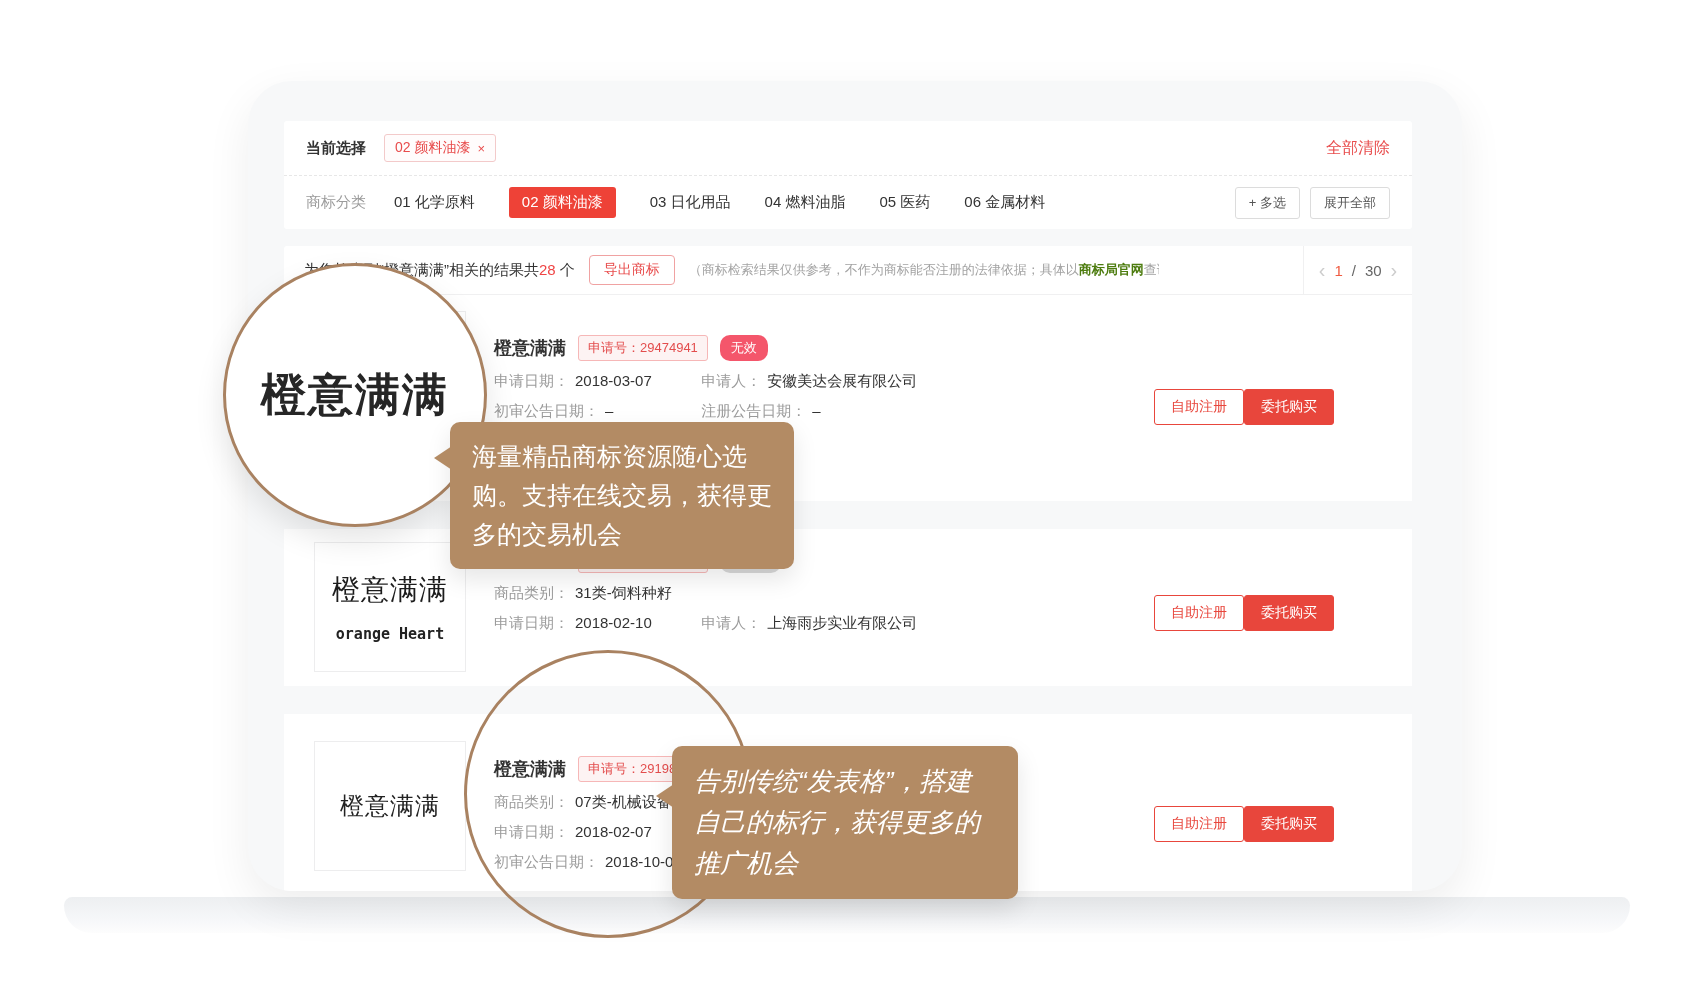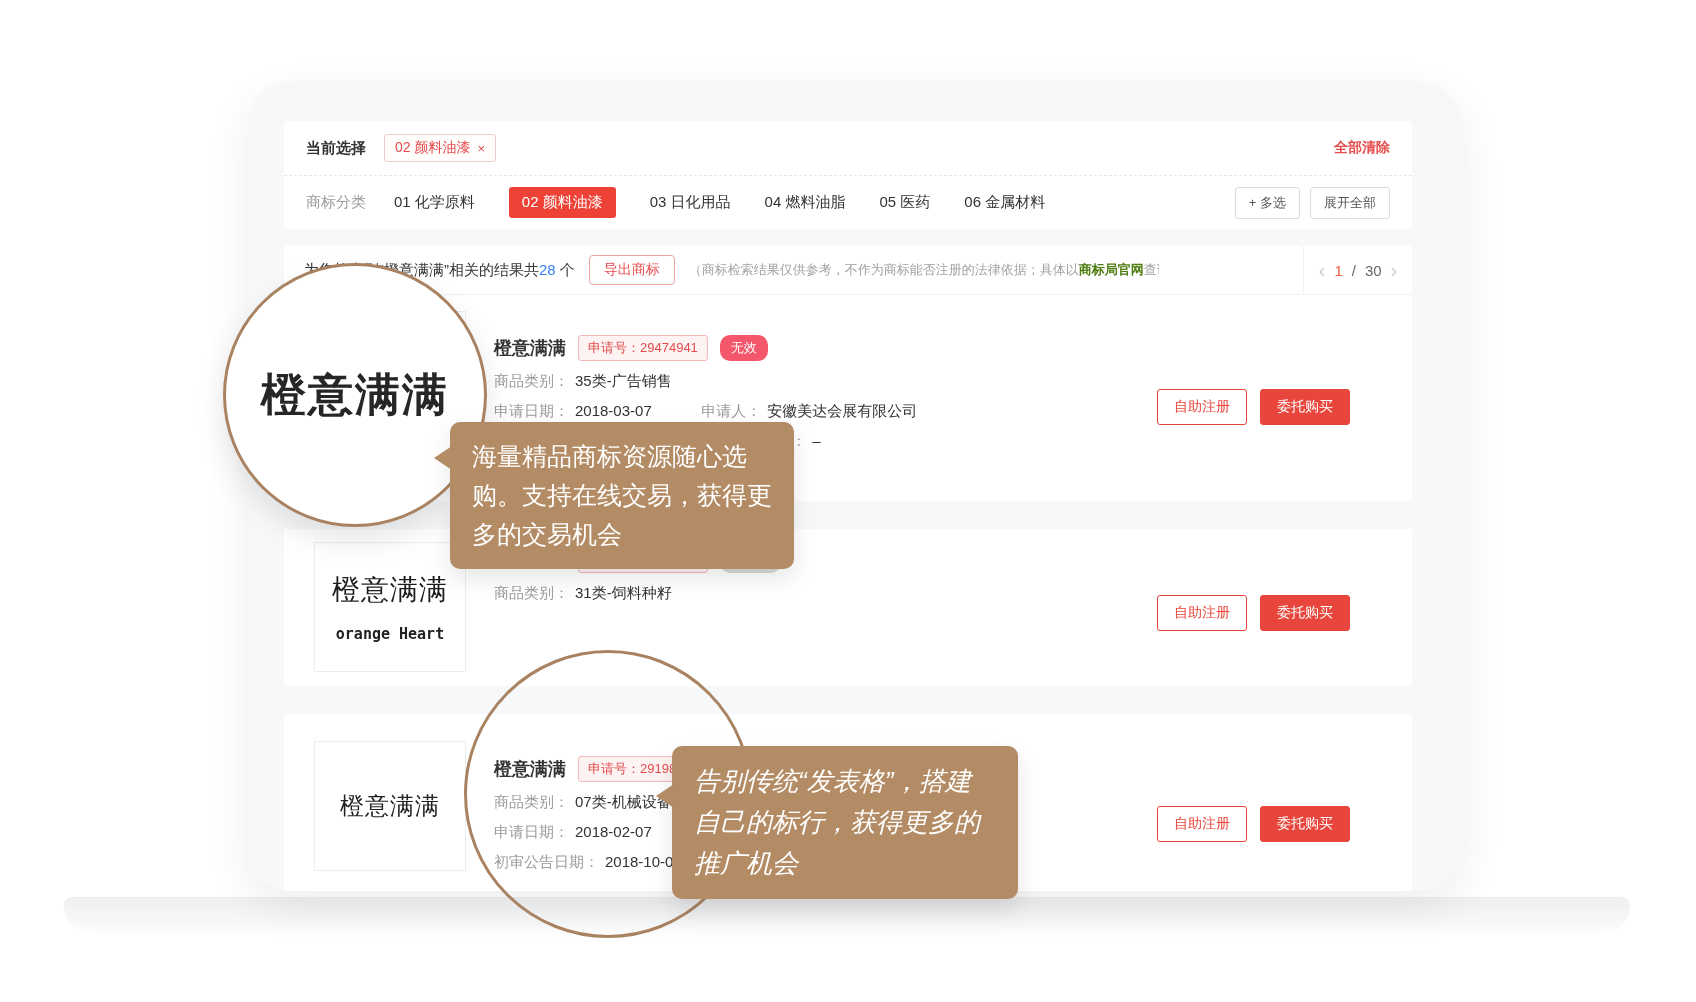--- a/index.html
+++ b/index.html
@@ -15,35 +15,35 @@
           box-shadow:0 16px 45px rgba(0,0,0,.07);}
   .card{position:absolute;background:#fff;}
   
   .top-card{left:36px;top:40px;width:1128px;height:108px;border-radius:3px;}
   .filter-row{display:flex;align-items:center;height:54px;padding:0 22px;
               border-bottom:1px dashed #e7e7e7;}
   .filter-label{font-size:15px;font-weight:bold;color:#333;margin-right:18px;}
   .chip{display:inline-flex;align-items:center;gap:7px;border:1px solid #f3caca;
         background:#fffcfc;color:#e84c4c;font-size:14px;padding:4px 10px;border-radius:3px;cursor:pointer;}
   .chip .x{font-size:13px;color:#e84c4c;}
-  .clear-all{margin-left:auto;color:#e84c4c;font-size:14px;cursor:pointer;font-weight:bold;}
+  .clear-all{margin-left:auto;color:#e84c4c;font-size:16px;cursor:pointer;}
   .cat-row{display:flex;align-items:center;height:53px;padding:0 22px;}
   .cat-label{color:#9b9b9b;font-size:15px;margin-right:28px;}
   .cats{display:flex;align-items:center;gap:34px;font-size:15px;color:#333;justify-content:space-between;}
   .cat{cursor:pointer;white-space:nowrap;}
   .cat.active{background:#ee4237;color:#fff;padding:6px 13px;border-radius:3px;}
   .cat-buttons{margin-left:auto;display:flex;gap:10px;}
   .ghost-btn{border:1px solid #dcdcdc;color:#555;font-size:13px;padding:6px 13px;
              border-radius:3px;background:#fff;cursor:pointer;white-space:nowrap;}
   
   .results-card{left:36px;top:165px;width:1128px;height:646px;border-radius:3px;}
   .results-header{position:relative;z-index:25;height:48px;display:flex;align-items:center;
                   padding:0 20px;background:transparent;}
   .summary{font-size:15px;color:#333;white-space:nowrap;}
-  .summary .count{color:#3b82f6;}
+  .summary .count{color:#ef4444;}
   .export-btn{margin:0 14px;border:1px solid #f0a2a2;color:#e84c4c;font-size:14px;
               padding:5px 14px;border-radius:4px;background:#fff;cursor:pointer;white-space:nowrap;}
   .disclaimer{color:#a3a3a3;font-size:13px;white-space:nowrap;overflow:hidden;max-width:470px;}
   .disclaimer .link{color:#4d7c0f;font-weight:bold;cursor:pointer;}
   .pager{position:absolute;right:0;top:0;width:108px;height:48px;background:#fff;
          border-left:1px solid #f0f0f1;display:flex;align-items:center;justify-content:center;
          gap:9px;font-size:15px;}
   .pager .chev{color:#ccc;font-size:20px;line-height:1;cursor:pointer;}
   .pager .cur{color:#f05b41;}
   .pager .sep,.pager .tot{color:#666;}
@@ -63,21 +63,21 @@
   .appno{border:1px solid #f6b7b7;background:#fdf3f3;color:#e34d4d;font-size:13px;
          padding:3px 9px;border-radius:3px;white-space:nowrap;}
   .badge{font-size:13px;color:#fff;padding:4px 11px;border-radius:10px;white-space:nowrap;}
   .badge.invalid{background:#f4566b;}
   .badge.registered{background:#d9d9d9;}
   .fline{margin-top:11px;font-size:15px;white-space:nowrap;}
   .fcell{display:inline-block;}
   .fcell.c1{width:203px;}
   .flabel{color:#9b9b9b;}
   .fvalue{color:#333;margin-left:6px;}
-  .row-actions{position:absolute;right:62px;display:flex;gap:13px;margin-left:47px;}
+  .row-actions{position:absolute;right:78px;display:flex;margin-left:47px;}
   .btn-outline{border:1px solid #e8463c;color:#e8463c;background:#fff;font-size:14px;
                padding:8px 16px;border-radius:3px;cursor:pointer;white-space:nowrap;}
   .btn-solid{border:1px solid #e8463c;background:#e8463c;color:#fff;font-size:14px;
              padding:8px 16px;border-radius:3px;cursor:pointer;white-space:nowrap;}
   
   .magnifier{position:absolute;left:223px;top:263px;width:258px;height:258px;z-index:20;
              border-radius:50%;background:#fff;border:3px solid #a98261;
              display:flex;align-items:center;justify-content:center;
              box-shadow:0 14px 30px rgba(0,0,0,.10);}
   .magnifier .big{font-size:45px;font-weight:600;color:#262626;letter-spacing:2px;white-space:nowrap;}
@@ -148,23 +148,20 @@
           <div class="mark-box" style="top:16px;">
             <span class="mark-text">橙意满满</span>
           </div>
           <div class="details" style="top:40px;">
             <div class="title-line">
               <span class="mark-title">橙意满满</span>
               <span class="appno"><span>申请号：</span><span>29474941</span></span>
               <span class="badge invalid">无效</span>
             </div>
             <div class="fline">
-              <span class="flabel">商品类别：</span><span class="fvalue">35类-广告销售</span>
-            </div>
-            <div class="fline">
               <span class="fcell c1"><span class="flabel">申请日期：</span><span class="fvalue">2018-03-07</span></span>
               <span class="fcell"><span class="flabel">申请人：</span><span class="fvalue">安徽美达会展有限公司</span></span>
             </div>
             <div class="fline">
               <span class="fcell c1"><span class="flabel">初审公告日期：</span><span class="fvalue">–</span></span>
               <span class="fcell"><span class="flabel">注册公告日期：</span><span class="fvalue">–</span></span>
             </div>
           </div>
           <div class="row-actions" style="top:94px;">
             <span class="btn-outline">自助注册</span>
@@ -181,20 +178,24 @@
           </div>
           <div class="details" style="top:18px;">
             <div class="title-line">
               <span class="mark-title">橙意满满</span>
               <span class="appno"><span>申请号：</span><span>29482153</span></span>
               <span class="badge registered">已注册</span>
             </div>
             <div class="fline">
               <span class="flabel">商品类别：</span><span class="fvalue">31类-饲料种籽</span>
             </div>
+            <div class="fline">
+              <span class="fcell c1"><span class="flabel">申请日期：</span><span class="fvalue">2018-02-10</span></span>
+              <span class="fcell"><span class="flabel">申请人：</span><span class="fvalue">上海雨步实业有限公司</span></span>
+            </div>
           </div>
           <div class="row-actions" style="top:66px;">
             <span class="btn-outline">自助注册</span>
             <span class="btn-solid">委托购买</span>
           </div>
         </div>
 
         <div class="gap"></div>
 
         <div class="row r3">

